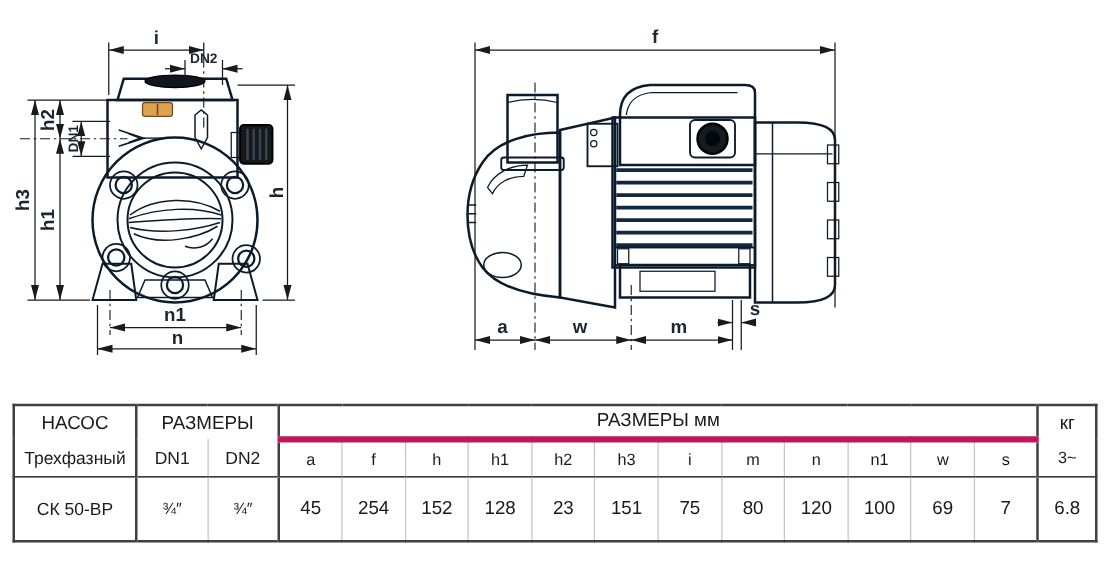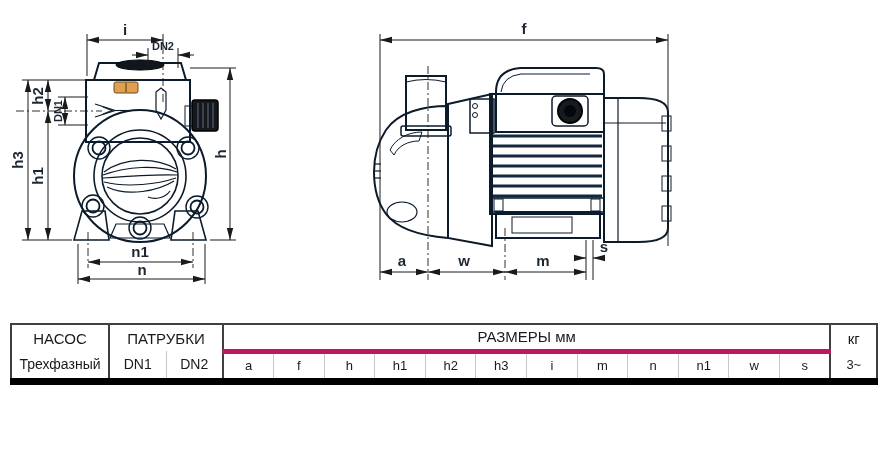--- a/index.html
+++ b/index.html
@@ -11,21 +11,21 @@
   .outl{stroke:#0c1b2b;fill:none;}
 
   table.spec{position:absolute;left:10px;top:323px;width:867px;border-collapse:collapse;
              table-layout:fixed;background:#fff;color:#1a1a1a;}
   table.spec{border:2px solid #404040;}
   table.spec th,table.spec td{padding:0;text-align:center;vertical-align:middle;
              font-weight:normal;overflow:hidden;}
   tr.r1{height:27px;padding-left:12px;} tr.r2{height:30px;} tr.r3{height:52px;}
   .bL1{border-left:1px solid #c6c6c6;} .bL2{border-left:2px solid #404040;}
   .bB1{border-bottom:5px solid #be185d;} 
-  tr.r2 th{border-bottom:7px solid #000000;}
+  tr.r2 th{border-bottom:1px solid #000000;}
   .f15b{font-size:15px;font-weight:bold;} .f14{font-size:14px;} .f14b{font-size:14px;font-weight:bold;}
   .f13{font-size:13px;} .f13b{font-size:13px;font-weight:bold;} .f15{font-size:15px;}
 </style>
 </head>
 <body>
 
 <div class="stage">
 
 <svg width="890" height="315" viewBox="0 0 890 315">
   <defs>
@@ -228,21 +228,21 @@
   <colgroup>
     <col style="width:98px">
         <col style="width:57px">
         <col style="width:57px">
     <col span="12" style="width:50.6px">
         <col style="width:47px">
   </colgroup>
   <tbody>
         <tr class="r1">
     <th class="f15b">НАСОС</th>
-    <th class="f15b bL2" colspan="2">ПАТРУБКИ</th>
+    <th class="f15b bL2" colspan="2">РАЗМЕРЫ</th>
     <th class="f15b bL2 bB1" colspan="12">РАЗМЕРЫ мм</th>
     <th class="f15b bL2">кг</th>
   </tr>
   <tr class="r2">
     <th class="f14">Трехфазный</th>
     <th class="f14b bL2">DN1</th>
     <th class="f14b bL1">DN2</th>
     <th class="f13 bL2">a</th>
     <th class="f13 bL1">f</th>
     <th class="f13 bL1">h</th>
@@ -250,16 +250,34 @@
     <th class="f13 bL1">h2</th>
     <th class="f13 bL1">h3</th>
     <th class="f13 bL1">i</th>
     <th class="f13 bL1">m</th>
     <th class="f13 bL1">n</th>
     <th class="f13 bL1">n1</th>
     <th class="f13 bL1">w</th>
     <th class="f13 bL1">s</th>
     <th class="f13 bL2">3~</th>
   </tr>
+  <tr class="r3">
+    <td class="f14">СК 50-ВР</td>
+    <td class="f13b bL2">¾″</td>
+    <td class="f13b bL1">¾″</td>
+    <td class="f15 bL2">45</td>
+    <td class="f15 bL1">254</td>
+    <td class="f15 bL1">152</td>
+    <td class="f15 bL1">128</td>
+    <td class="f15 bL1">23</td>
+    <td class="f15 bL1">151</td>
+    <td class="f15 bL1">75</td>
+    <td class="f15 bL1">80</td>
+    <td class="f15 bL1">120</td>
+    <td class="f15 bL1">100</td>
+    <td class="f15 bL1">69</td>
+    <td class="f15 bL1">7</td>
+    <td class="f15b bL2">6.8</td>
+  </tr>
 </tbody>
     </table>
 
 </div>
 
 </body></html>

